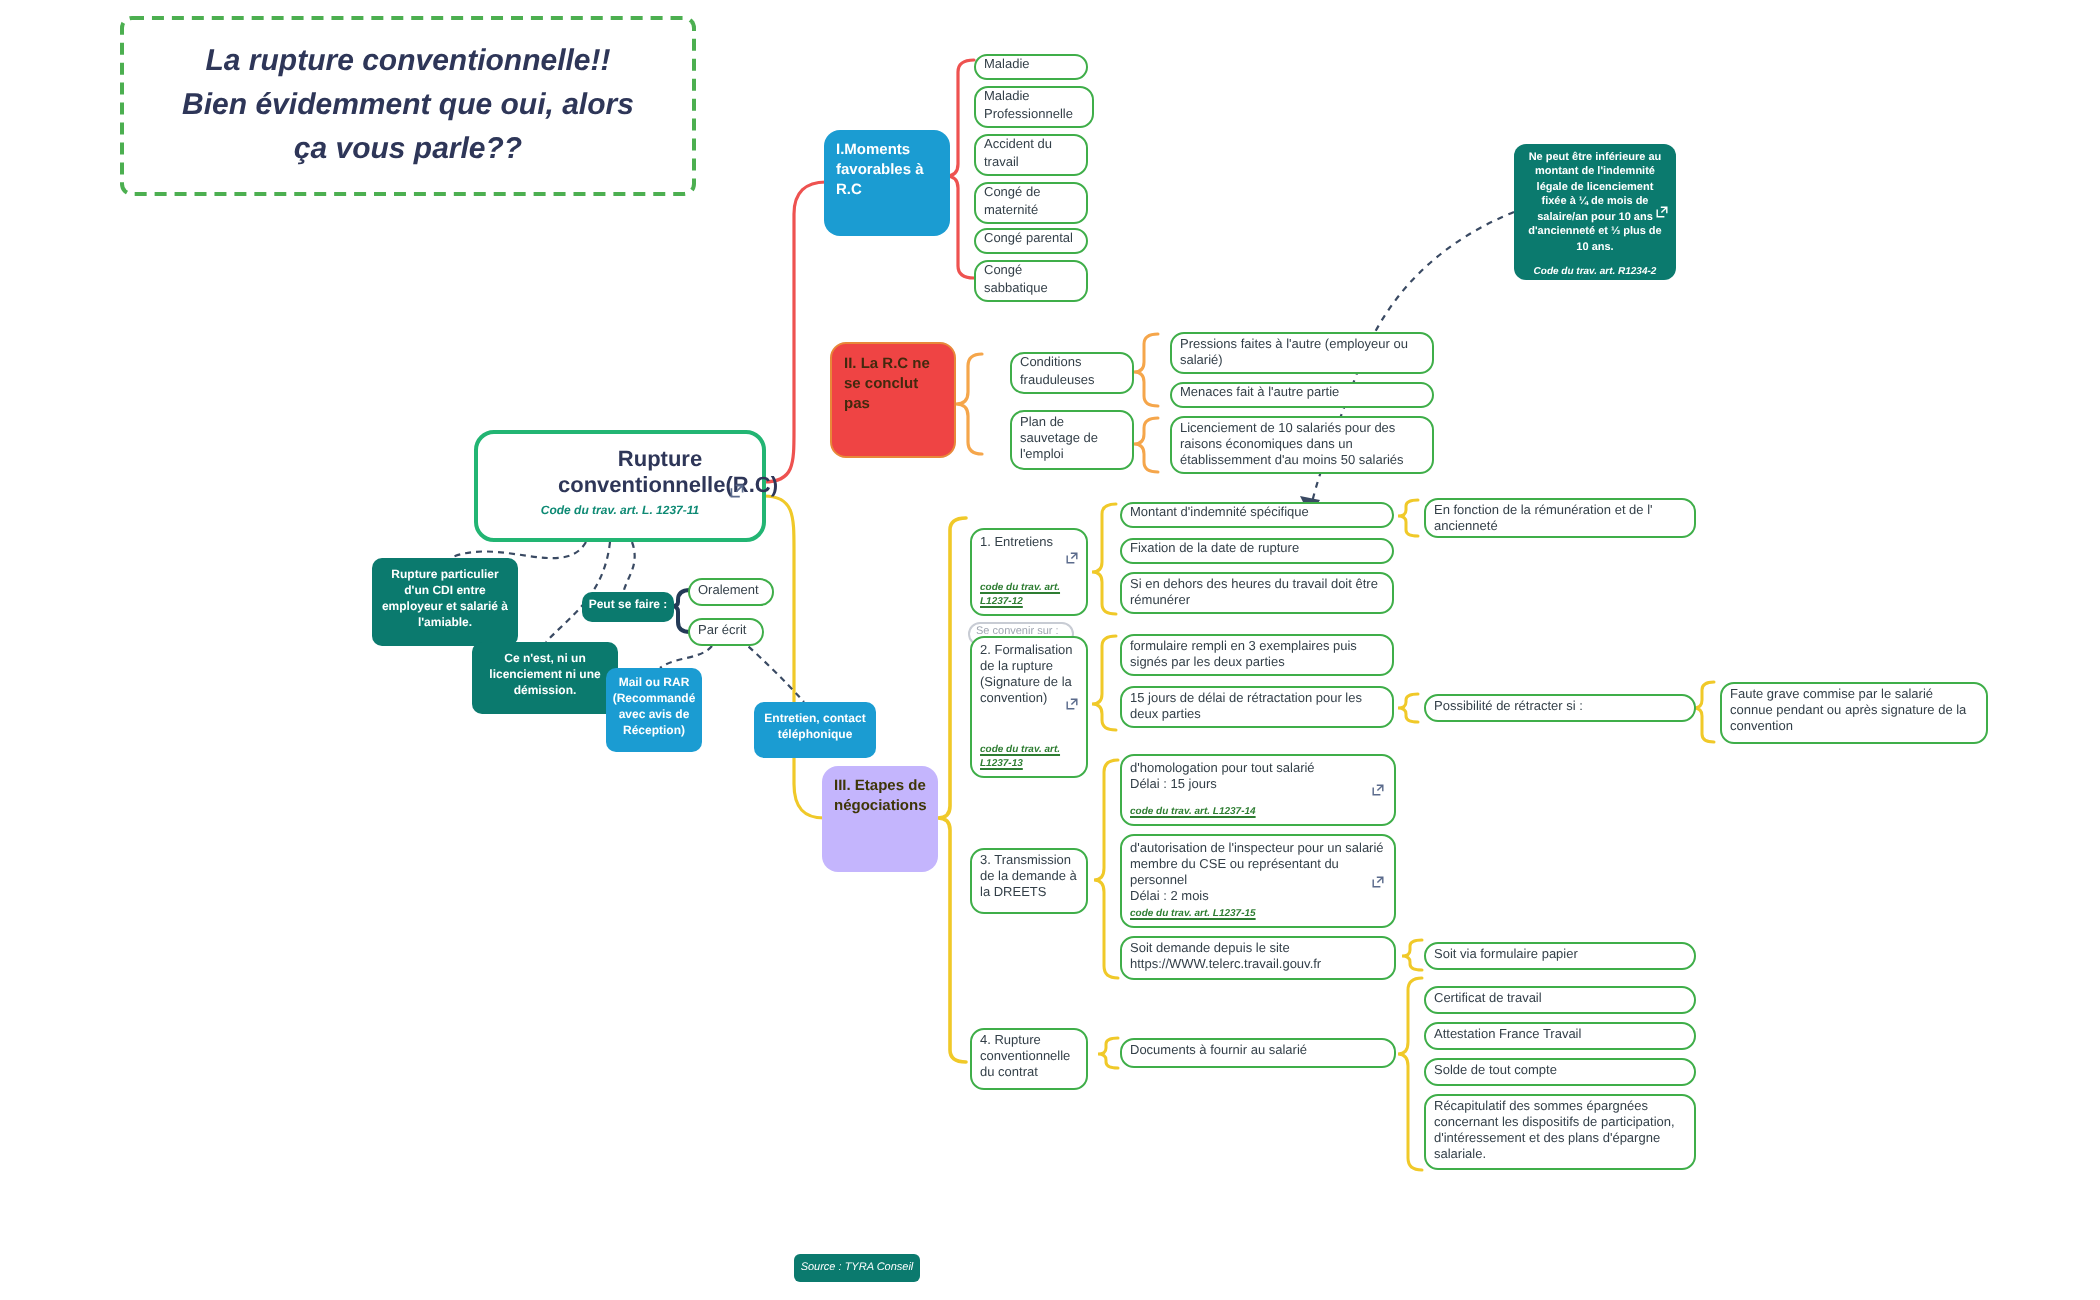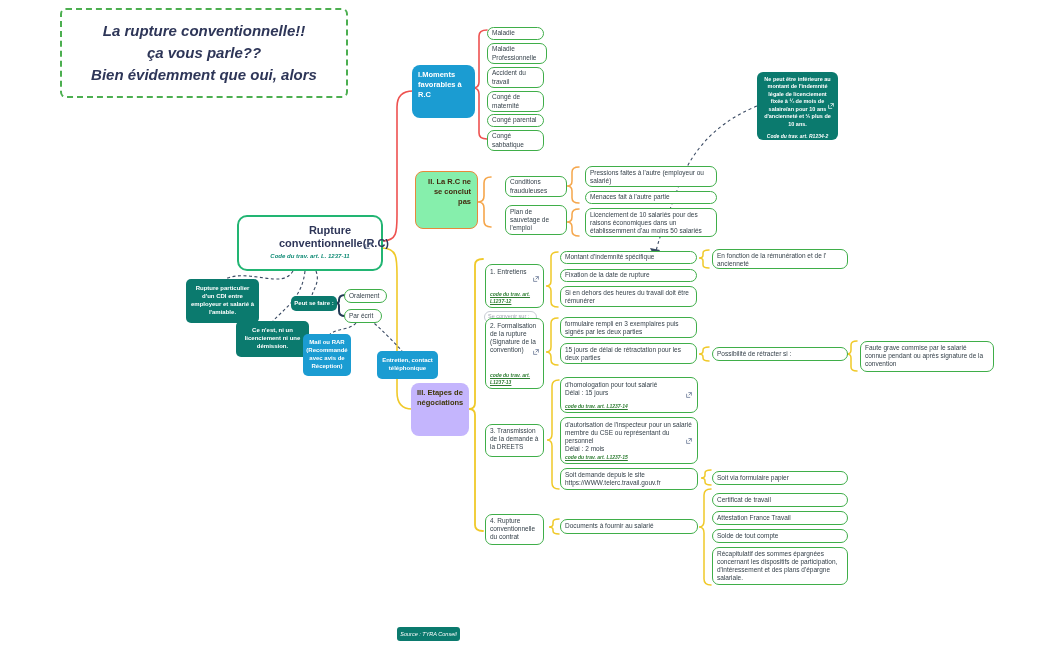--- a/index.html
+++ b/index.html
@@ -9,21 +9,21 @@
   .node{position:absolute;box-sizing:border-box;z-index:2;}
   .wbox{background:#fff;border:1.4px solid #3fae49;border-radius:7px;font-size:6.5px;
         line-height:1.25;color:#333f48;padding:2px 4px;display:flex;align-items:center;}
   .wtop{align-items:flex-start;}
   .teal{background:#0b7a6e;color:#fff;font-weight:700;font-size:6px;line-height:1.3;
         border-radius:5px;text-align:center;display:flex;align-items:center;justify-content:center;padding:2px 3px;}
   .blue{background:#1b9cd2;color:#fff;font-weight:700;font-size:6px;line-height:1.3;
         border-radius:5px;text-align:center;display:flex;align-items:center;justify-content:center;padding:2px 3px;}
   .branch{border-radius:8px;padding:5px 6px;font-size:7.5px;line-height:1.3;font-weight:600;}
   .b1{background:#1b9cd2;color:#fff;}
-  .b2{background:#86efac;color:#43290e;border:1px solid #e8883a;text-align:right;}
+  .b2{background:#ef4444;color:#43290e;border:1px solid #e8883a;}
   .b3{background:#c4b5fd;color:#3f3608;}
   .num{font-weight:800;}
   .root{background:#fff;border:2px solid #22b573;border-radius:10px;text-align:center;padding-top:7px;}
   .root .ttl{font-size:11px;font-weight:700;color:#2e3658;line-height:1.15;padding-left:40px;}
   .root .code{font-size:6px;font-style:italic;font-weight:700;color:#0e8a74;margin-top:4px;}
   .intro{border:2px dashed #4caf50;border-radius:6px;background:#fff;text-align:center;
          font-size:15px;font-style:italic;font-weight:600;color:#2e3658;line-height:1.45;
          display:flex;flex-direction:column;justify-content:center;}
   .stepbox{background:#fff;border:1.4px solid #3fae49;border-radius:7px;font-size:6.5px;
            line-height:1.25;padding:3px 4px;display:flex;flex-direction:column;}
@@ -69,22 +69,22 @@
     <path d="M305,271 C302,298 285,308 273,321" stroke="#3a4a63" stroke-width="1.1" stroke-dasharray="3,2.5" fill="none"></path>
     <path d="M316,271 C320,282 314,288 312,295" stroke="#3a4a63" stroke-width="1.1" stroke-dasharray="3,2.5" fill="none"></path>
     <path d="M356,323 C350,330 338,328 330,334" stroke="#3a4a63" stroke-width="1.1" stroke-dasharray="3,2.5" fill="none"></path>
     <path d="M366,316 C380,328 392,340 402,351" stroke="#3a4a63" stroke-width="1.1" stroke-dasharray="3,2.5" fill="none"></path>
     <path d="M757,106 C710,125 688,158 678,188 C666,220 658,240 655,256" stroke="#3a4a63" stroke-width="1.1" stroke-dasharray="3,3" fill="none"></path>
     <path d="M650,248 L655,258 L660,250 Z" fill="#3a4a63"></path>
   </svg>
 
   <div class="node intro" style="left:60px;top:8px;width:288px;height:90px;">
     <span class="dl">La rupture conventionnelle!!</span>
+    <span class="dl">Bien évidemment que oui, alors</span>
     <span class="dl">ça vous parle??</span>
-    <span class="dl">Bien évidemment que oui, alors</span>
   </div>
 
   <div class="node root" style="left:237px;top:215px;width:146px;height:56px;">
     <div class="ttl">Rupture conventionnelle(R.C)</div>
     <span class="lk" style="right:9px;top:25px;color:#5b6b8c;">
       <svg width="7" height="7" viewBox="0 0 10 10">
           <path d="M1 3 V9 H7 M4 1 H9 V6 M9 1 L4.5 5.5" stroke="currentColor" stroke-width="1.2" fill="none"></path>
         </svg>
     </span>
     <div class="code">Code du trav. art. L. 1237-11</div>

